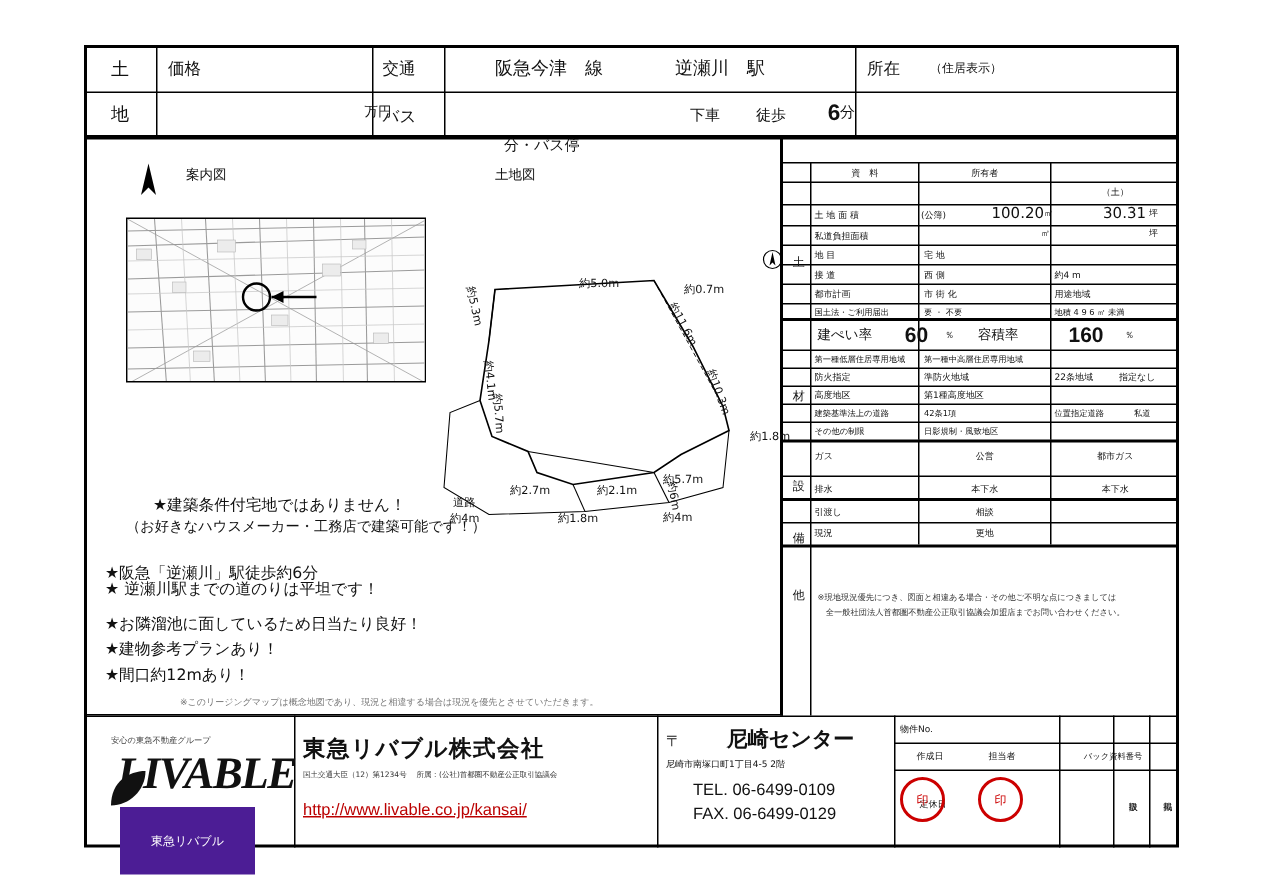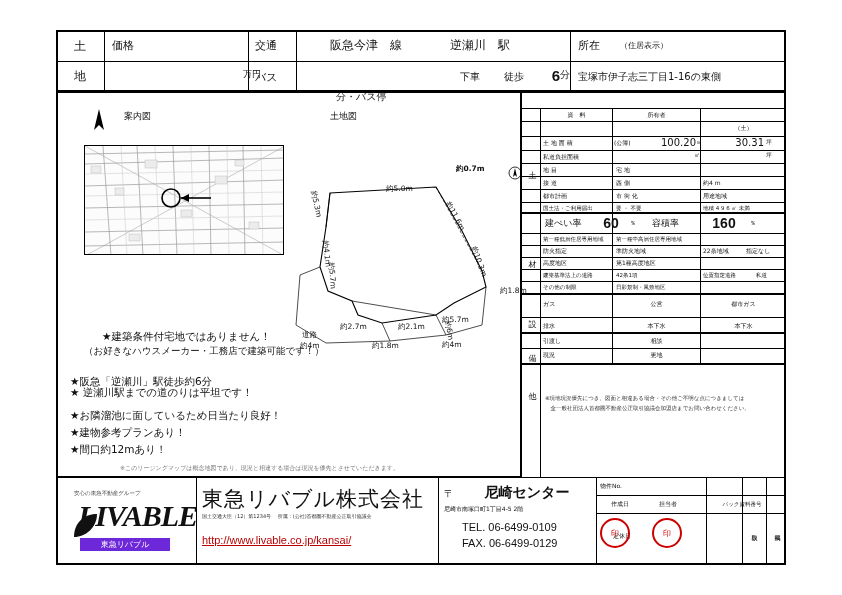--- a/index.html
+++ b/index.html
@@ -32,24 +32,24 @@
   
   #thumb{left:84px;top:145px;width:200px;height:110px;border:1px solid #000;background:#fbfbfb;overflow:hidden;}
   #thumb svg{display:block;}
 
   
   .bullet{font-size:10.5px;letter-spacing:0px;}
 
   
   .logo-box{position:absolute;left:68px;top:490px;width:120px;height:62px;}
   .livable{font-family:"Liberation Serif","DejaVu Serif",serif;font-style:italic;font-weight:bold;font-size:30px;letter-spacing:-1px;}
-  .redbar{background:#6d28d9;color:#fff;font-size:8px;text-align:center;padding:1px 0;}
+  .redbar{background:#4c1d95;color:#fff;font-size:8px;text-align:center;padding:17px 0;}
 
   .url{color:#b00;text-decoration:underline;font-size:11px;}
-  .coname{font-size:21px;font-weight:normal;letter-spacing:1px;}
+  .coname{font-size:15px;font-weight:bold;letter-spacing:1px;}
   .center-name{font-size:14px;font-weight:bold;}
   .tel{font-size:11px;}
 
   .stamp{position:absolute;width:26px;height:26px;border:2px solid #c00;border-radius:50%;color:#c00;font-size:8px;display:flex;align-items:center;justify-content:center;}
   .dim{position:absolute;font-size:7.5px;white-space:nowrap;}
 </style>
 </head>
 <body>
 
 <div id="sheet">
@@ -77,21 +77,20 @@
   <div class="t lft jp" style="left:330px;top:34px;width:140px;height:22px;font-size:12px;">阪急今津　線</div>
   <div class="t lft jp" style="left:450px;top:34px;width:120px;height:22px;font-size:12px;">逆瀬川　駅</div>
   <div class="t lft jp" style="left:336px;top:66px;width:120px;height:22px;font-size:10px;margin-top:20px;">分・バス停</div>
   <div class="t lft jp" style="left:460px;top:66px;width:40px;height:22px;font-size:10px;">下車</div>
   <div class="t lft jp" style="left:504px;top:66px;width:40px;height:22px;font-size:10px;">徒歩</div>
   <div class="t" style="left:548px;top:62px;width:16px;height:26px;font-size:15px;font-weight:bold;display:flex;align-items:center;justify-content:center;">6</div>
   <div class="t jp" style="left:560px;top:68px;font-size:10px;">分</div>
 
   <div class="t lft jp" style="left:578px;top:34px;width:40px;height:22px;font-size:11px;">所在</div>
   <div class="t lft jp" style="left:620px;top:36px;width:120px;height:18px;font-size:8px;">（住居表示）</div>
-  <div class="t lft jp" style="left:578px;top:66px;width:204px;height:22px;font-size:10px;">宝塚市伊子志三丁目1-16の東側</div>
 
   <div class="nb" id="leftpanel"></div>
   <div class="vline" style="left:521px;top:92px;height:385px;"></div>
   <div class="hline" style="left:56px;top:477px;width:730px;"></div>
 
   <svg class="nb" style="left:88px;top:108px;width:22px;height:26px;" viewBox="0 0 22 26">
     <path d="M11 1 L16 22 L11 17 L6 22 Z" fill="#000"></path>
   </svg>
   <div class="t jp" style="left:124px;top:110px;font-size:9px;">案内図</div>
   <div class="t jp" style="left:330px;top:110px;font-size:9px;">土地図</div>
@@ -155,21 +154,21 @@
       <path d="M150 12 L196 96"></path>
     </g>
   </svg>
 
   <svg class="nb" style="left:508px;top:165px;width:14px;height:26px;" viewBox="0 0 14 26">
     <circle cx="7" cy="8" r="6" fill="none" stroke="#000" stroke-width="0.8"></circle>
     <path d="M7 3 L9 12 L7 10 L5 12 Z" fill="#000"></path>
   </svg>
 
   <div class="dim jp" style="left:386px;top:184px;">約5.0m</div>
-  <div class="dim jp" style="left:456px;top:164px;font-weight:bold;">約0.7m</div>
+  <div class="dim jp" style="left:456px;top:188px;">約0.7m</div>
   <div class="nb" style="left:452px;top:200px;">
     <div class="dim jp" style="left:0;top:0;transform:rotate(62deg);transform-origin:left top;">約11.6m</div>
   </div>
   <div class="nb" style="left:478px;top:245px;">
     <div class="dim jp" style="left:0;top:0;transform:rotate(70deg);transform-origin:left top;">約10.3m</div>
   </div>
   <div class="dim jp" style="left:500px;top:286px;">約1.8m</div>
   <div class="dim jp" style="left:442px;top:315px;">約5.7m</div>
   <div class="dim jp" style="left:398px;top:322px;">約2.1m</div>
   <div class="dim jp" style="left:340px;top:322px;">約2.7m</div>

